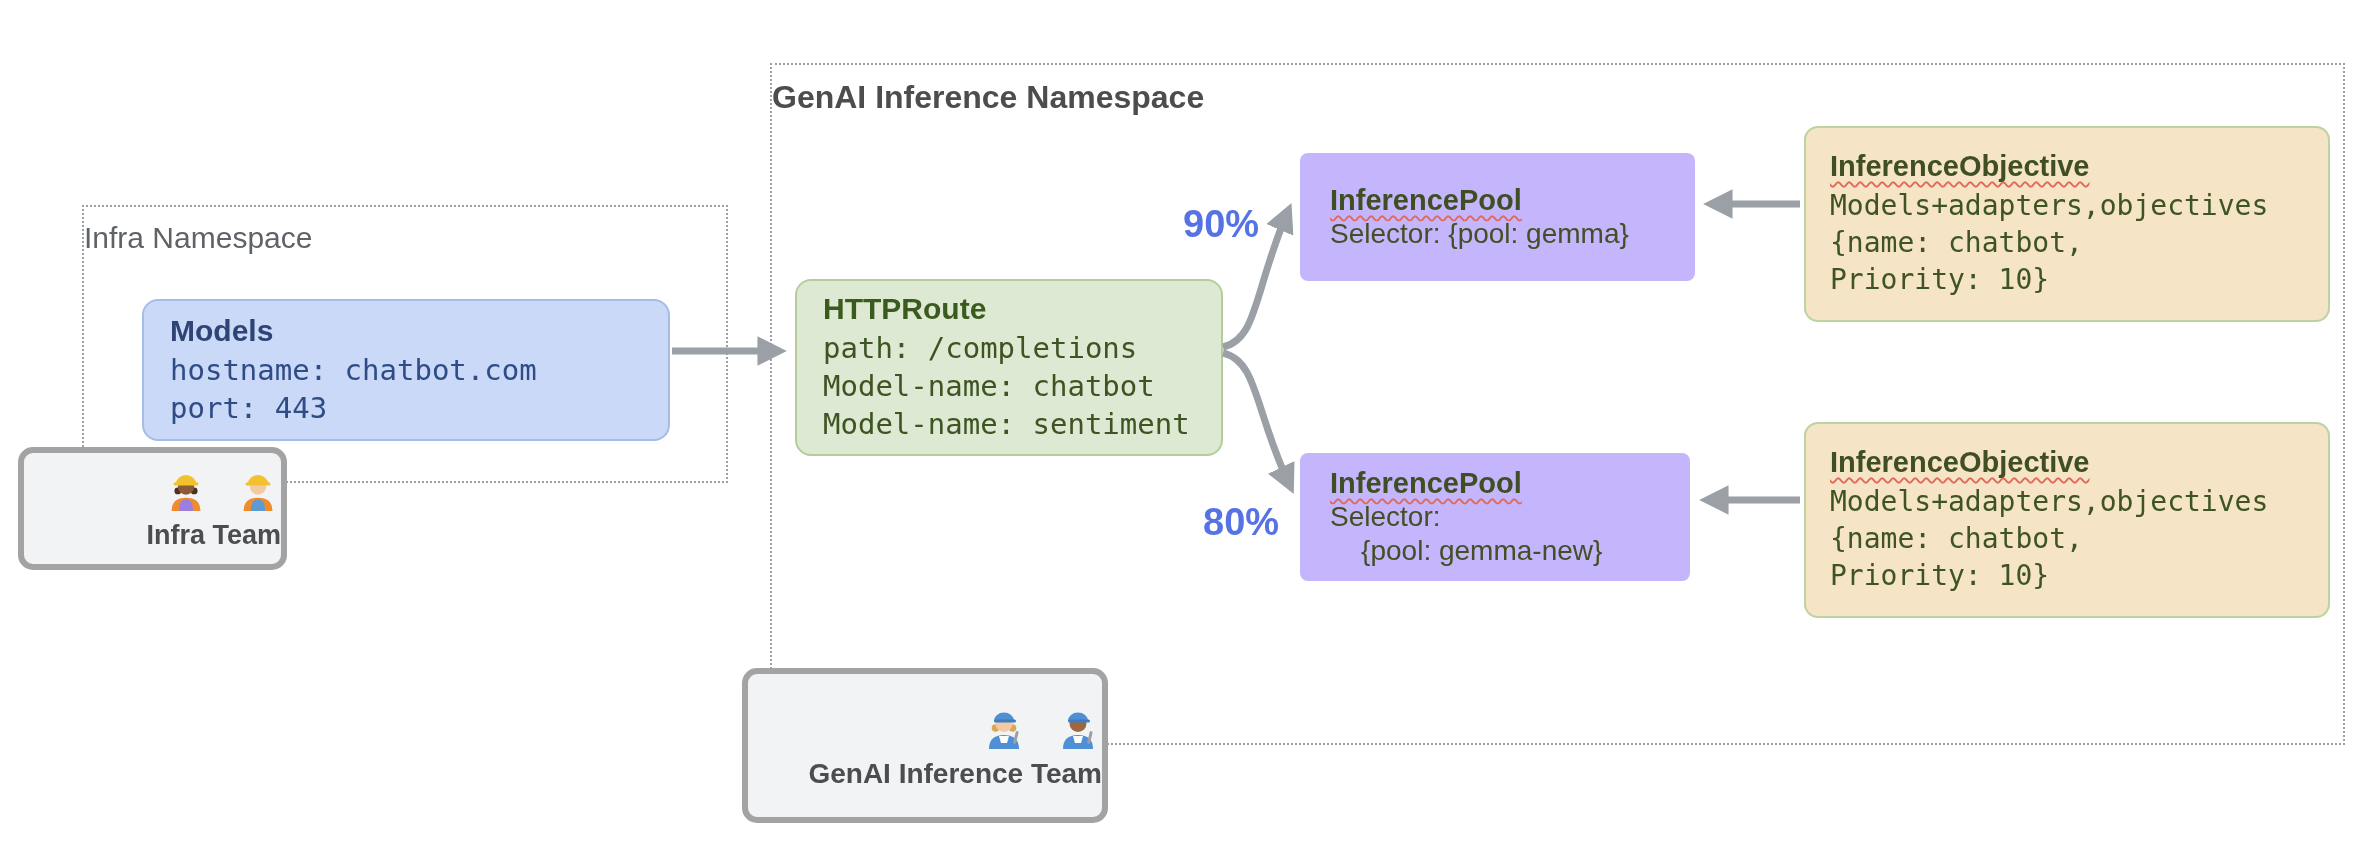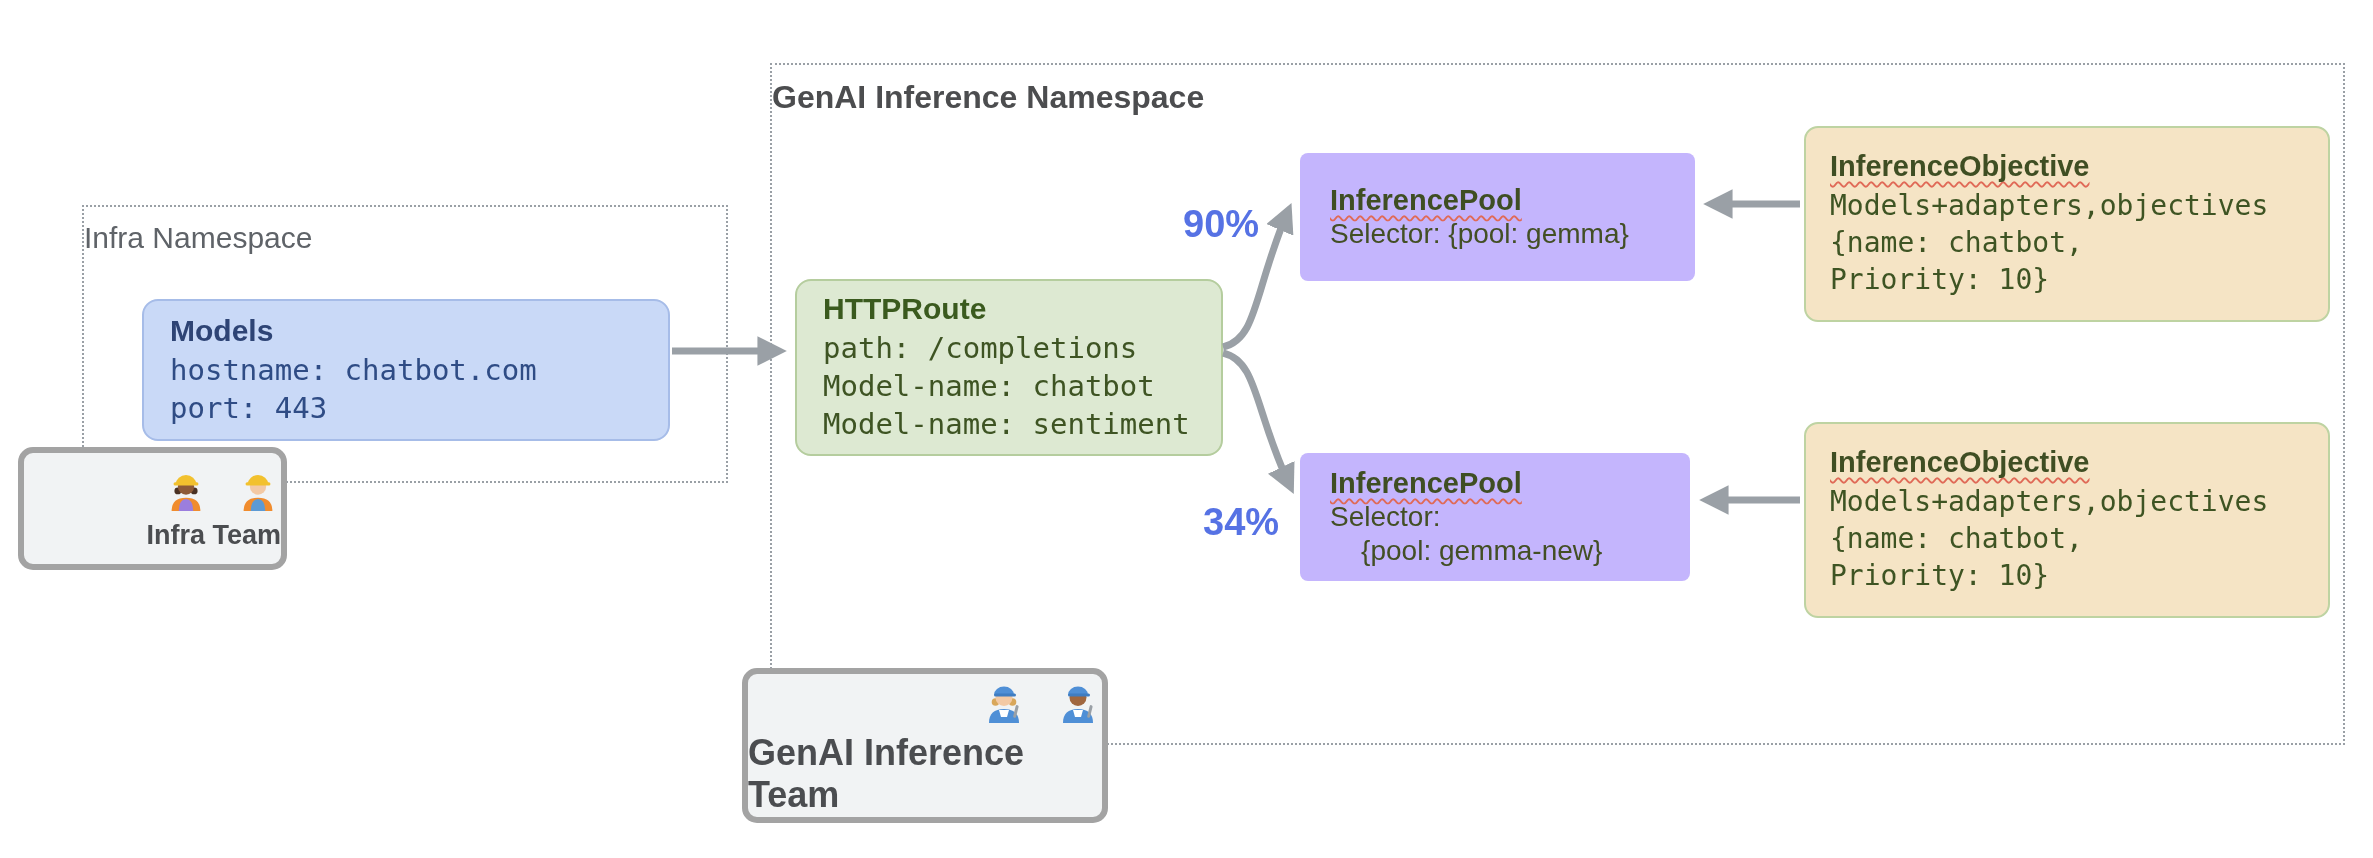--- a/index.html
+++ b/index.html
@@ -54,21 +54,21 @@
     display:inline-block;
   }
 
   
   .team{position:absolute;background:#f1f3f4;border:6px solid #a3a3a3;border-radius:15px;box-sizing:border-box;
         display:flex;flex-direction:column;align-items:flex-end;justify-content:center;gap:4px;}
   .team-infra{left:18px;top:447px;width:269px;height:123px;}
   .team-genai{left:742px;top:668px;width:366px;height:155px;}
   .team-label{font-weight:700;color:#4b4d50;}
   .team-infra .team-label{font-size:27px;}
-  .team-genai .team-label{font-size:36px;}
+  .team-genai .team-label{font-size:28px;}
   .emoji-row{display:flex;gap:26px;align-items:flex-end;}
 
   
   .pct{position:absolute;font-weight:700;font-size:38px;color:#5672e4;}
   .pct-90{left:1183px;top:203px;}
   .pct-10{left:1203px;top:501px;}
 
   .arrows{position:absolute;left:0;top:0;width:2373px;height:858px;pointer-events:none;}
   .arrow{stroke:#9aa0a6;stroke-width:7;fill:none;}
 </style>
@@ -117,21 +117,21 @@
   </div>
 
   <div class="node objective obj-bottom">
     <div class="node-title"><span class="squiggle">InferenceObjective</span></div>
     <div class="code">Models+adapters,objectives</div>
     <div class="code">{name: chatbot,</div>
     <div class="code">Priority: 10}</div>
   </div>
 
   <div class="pct pct-90">90%</div>
-  <div class="pct pct-10">34%</div>
+  <div class="pct pct-10">80%</div>
 
   <div class="team team-infra">
     <div class="emoji-row">
       <span>
         <svg viewBox="0 0 48 48" width="46" height="46">
           <circle cx="15.5" cy="26" r="3.6" fill="#4a3123"></circle>
             <circle cx="32.5" cy="26" r="3.6" fill="#4a3123"></circle>
           <path d="M9 47 Q9 33 24 33 Q39 33 39 47 Z" fill="#f08c2e"></path>
           <path d="M16.5 47 Q16.5 35 24 34.5 Q31.5 35 31.5 47 Z" fill="#9b7ede"></path>
           <circle cx="24" cy="21.5" r="8.5" fill="#8d5a38"></circle>

